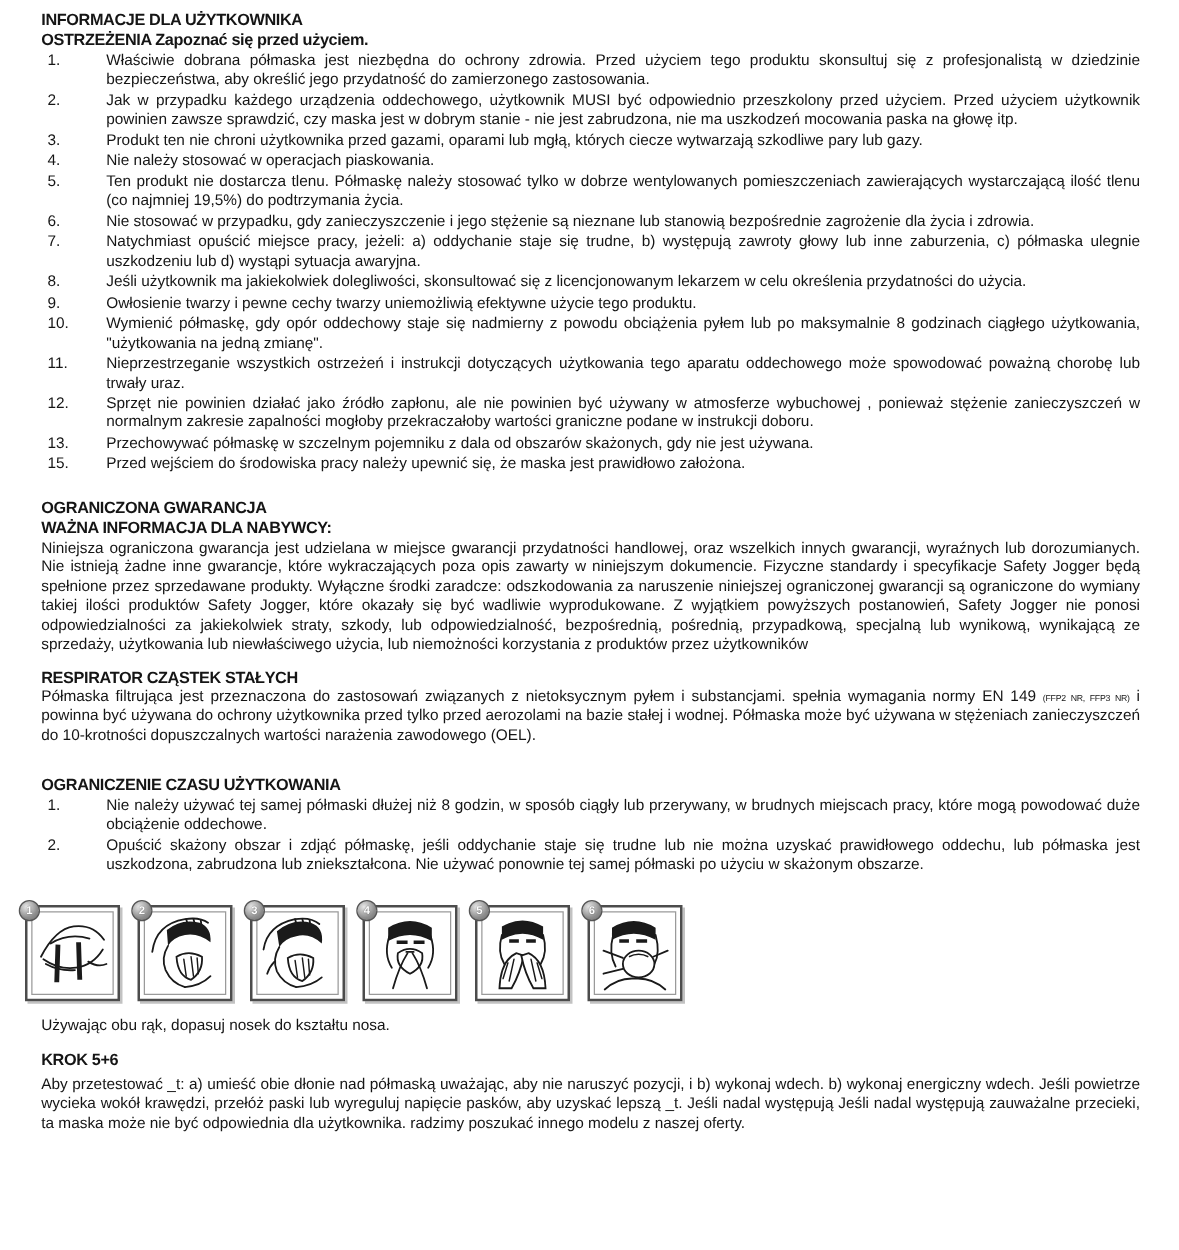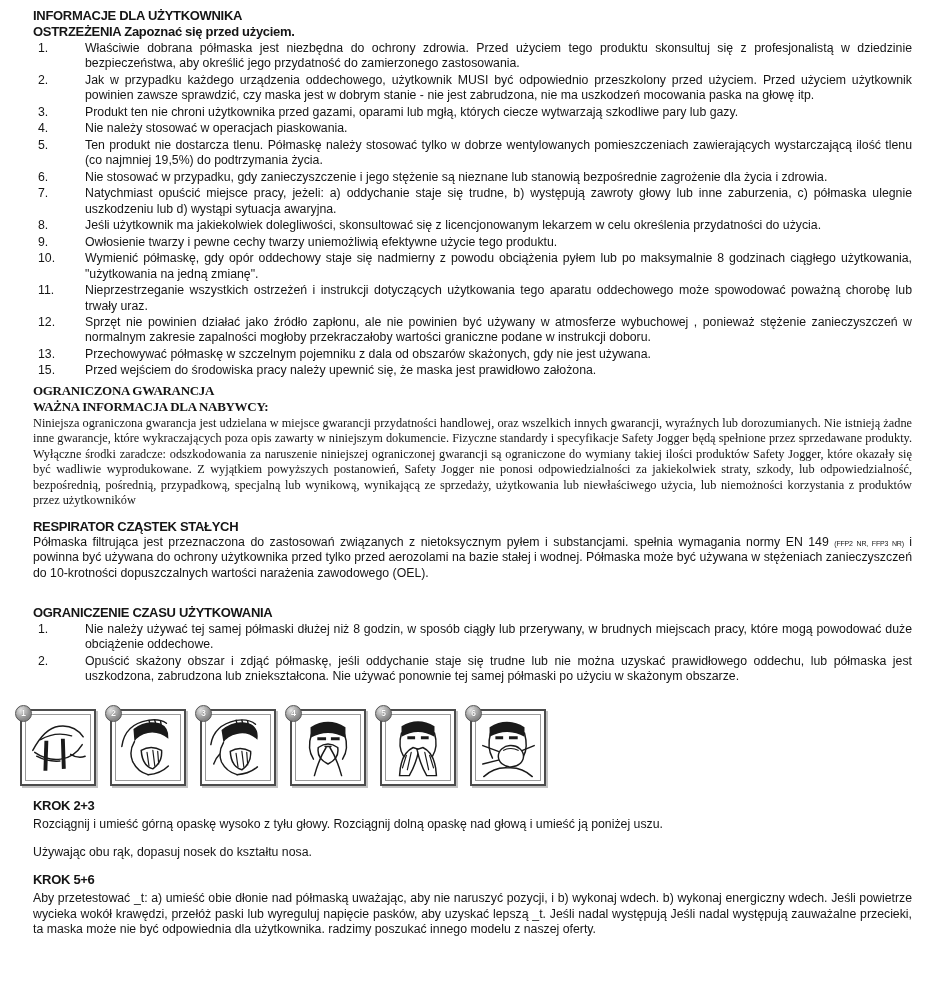--- a/index.html
+++ b/index.html
@@ -9,21 +9,21 @@
     font-family:"Liberation Sans","DejaVu Sans",sans-serif;
     font-size:12.3px;line-height:1.26;
     -webkit-font-smoothing:antialiased;
   }
   .page{padding:8px 31px 0 33px;}
   .h{font-weight:700;font-size:13px;letter-spacing:-0.3px;line-height:1.26;}
   .body-text{text-align:justify;}
   .witem{display:flex;margin:0 0 1px 5px;}
   .witem .num{flex:0 0 47px;}
   .witem .txt{flex:1;text-align:justify;}
-  .sec-warranty{margin-top:4px;font-family:Liberation Serif, serif;}
+  .sec-warranty{margin-top:19px;}
   .sec-respirator{margin-top:10px;}
   .sec-time{margin-top:24px;}
   .fine{font-size:7px;letter-spacing:-0.2px;}
   
   .figs{display:flex;gap:14px;margin:24px 0 0 -13px;}
   .frame{
     position:relative;width:72px;height:73px;background:#fff;
     border:2px solid #4c4c4c;box-shadow:2px 2px 0 rgba(120,120,120,.45);
   }
   .frame-inner{
@@ -247,24 +247,20 @@
             <path d="M23 37 L7 31 M23 46 L7 50 M48 36 L60 31"></path>
           </g>
           <ellipse cx="36" cy="42" rx="13" ry="11" fill="#fff" stroke="#1a1a1a" stroke-width="1.5"></ellipse>
           <path d="M28 36 Q36 32 44 36" fill="none" stroke="#1a1a1a" stroke-width="1.2"></path>
         </svg>
       </div>
     </div>
   </div>
 
 
-  <div class="krok">
-    <div class="h">KROK 2+3</div>
-    <div class="kbody">Rozciągnij i umieść górną opaskę wysoko z tyłu głowy. Rozciągnij dolną opaskę nad głową i umieść ją poniżej uszu.</div>
-  </div>
 
   <div class="krok">
     <div class="kbody">Używając obu rąk, dopasuj nosek do kształtu nosa.</div>
   </div>
 
   <div class="krok">
     <div class="h">KROK 5+6</div>
     <div class="kbody">Aby przetestować _t: a) umieść obie dłonie nad półmaską uważając, aby nie naruszyć pozycji, i b) wykonaj wdech. b) wykonaj energiczny wdech. Jeśli powietrze wycieka wokół krawędzi, przełóż paski lub wyreguluj napięcie pasków, aby uzyskać lepszą _t. Jeśli nadal występują Jeśli nadal występują zauważalne przecieki, ta maska może nie być odpowiednia dla użytkownika. radzimy poszukać innego modelu z naszej oferty.</div>
   </div>
 

